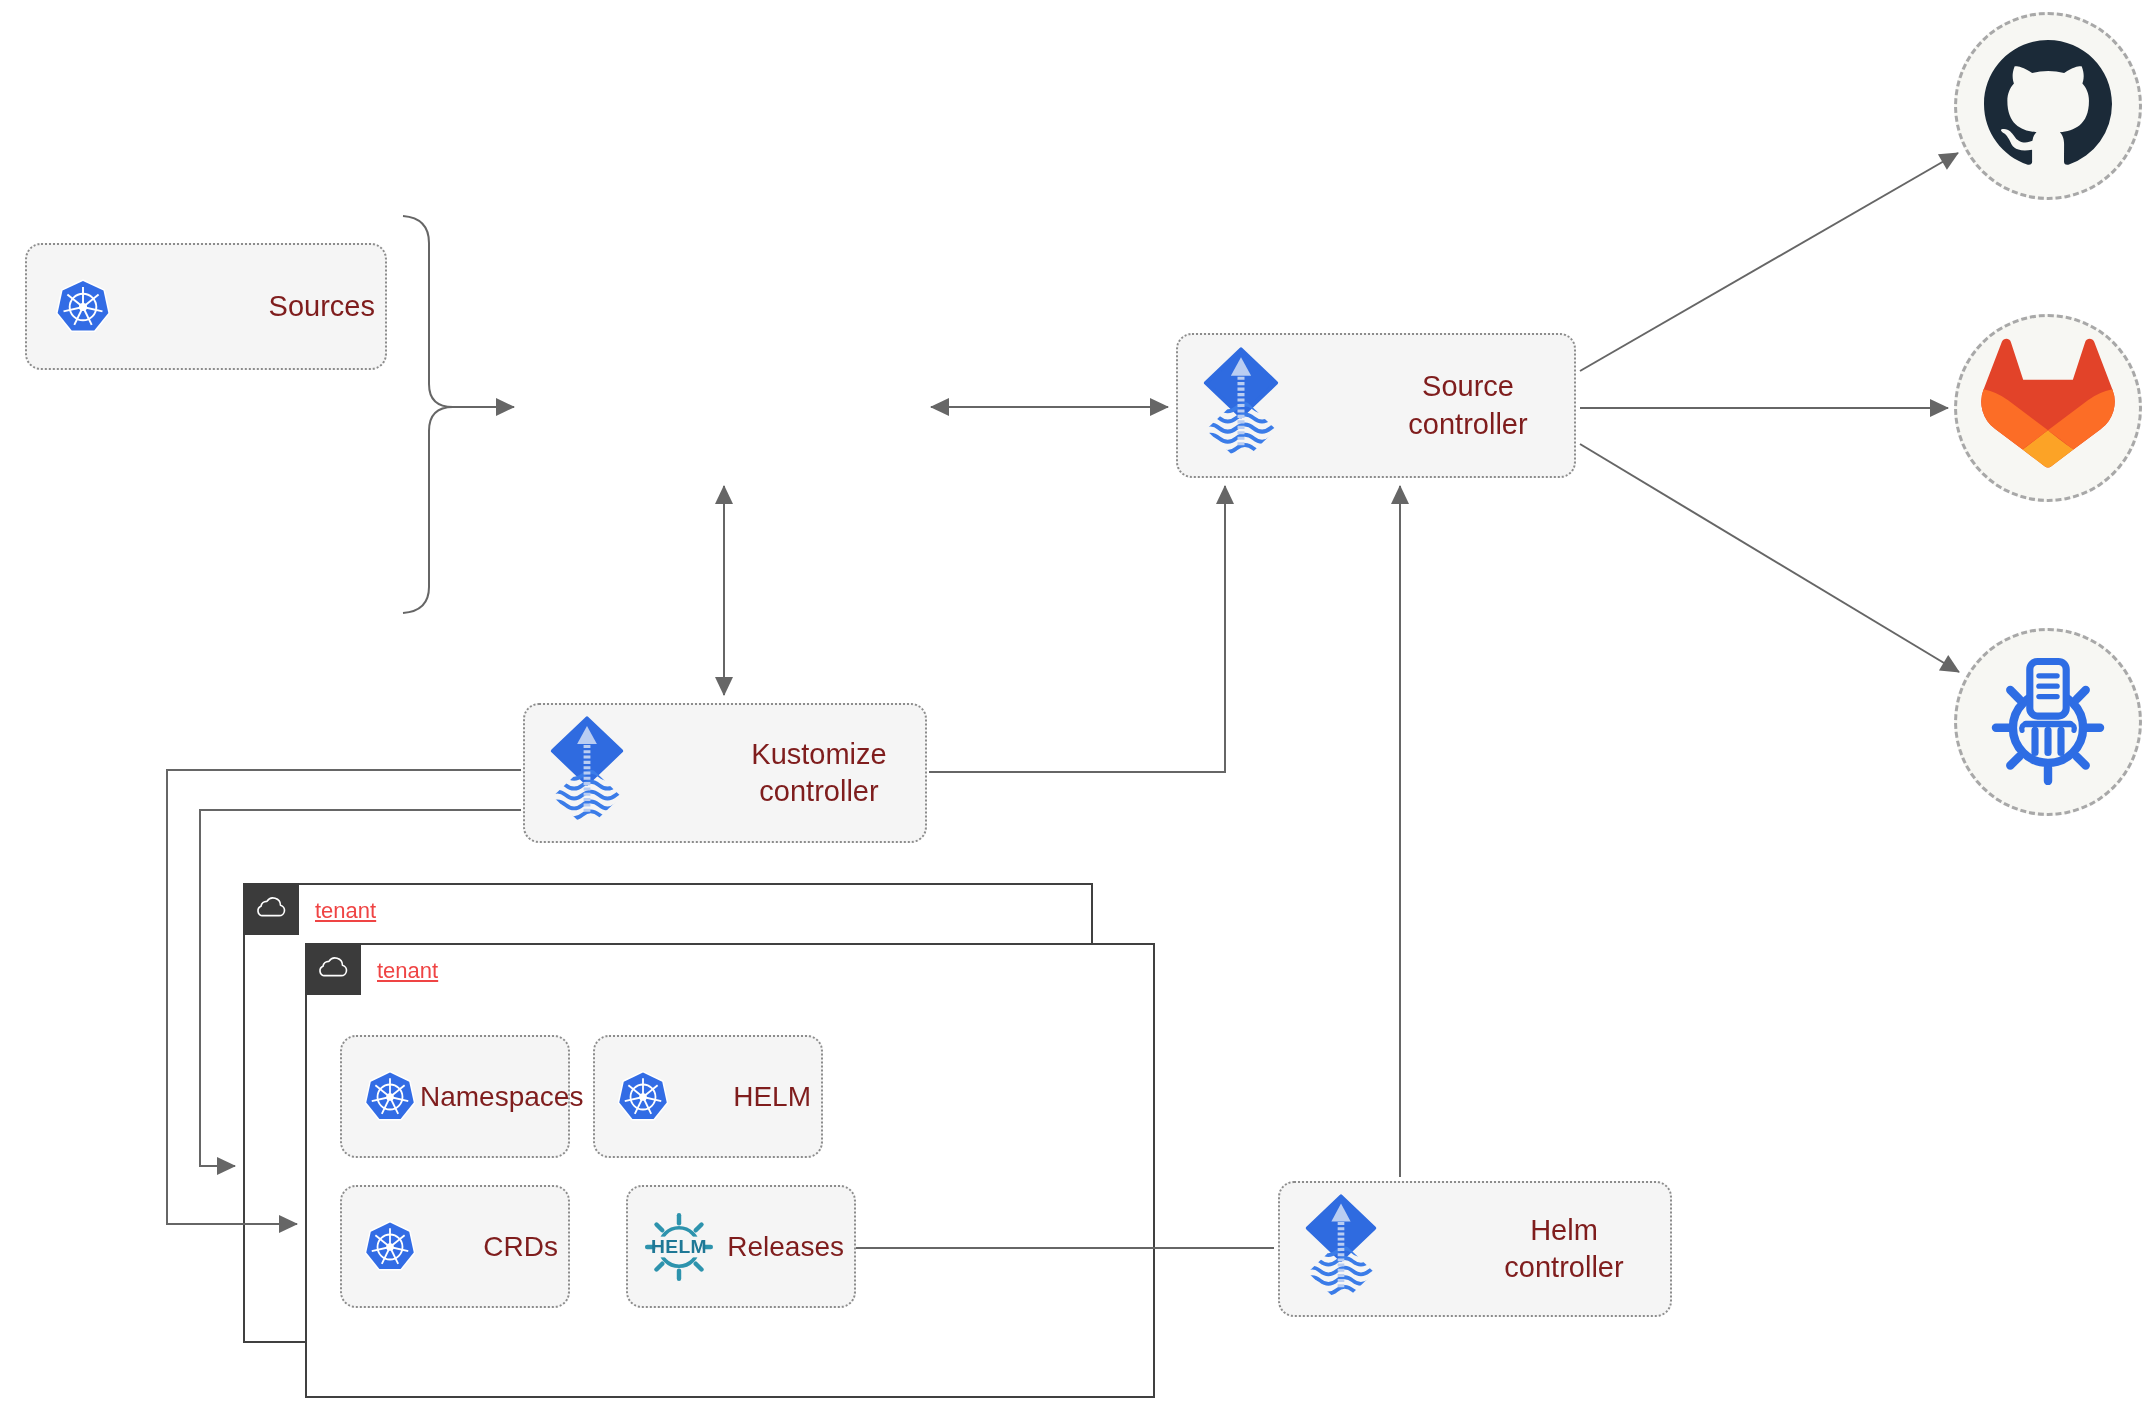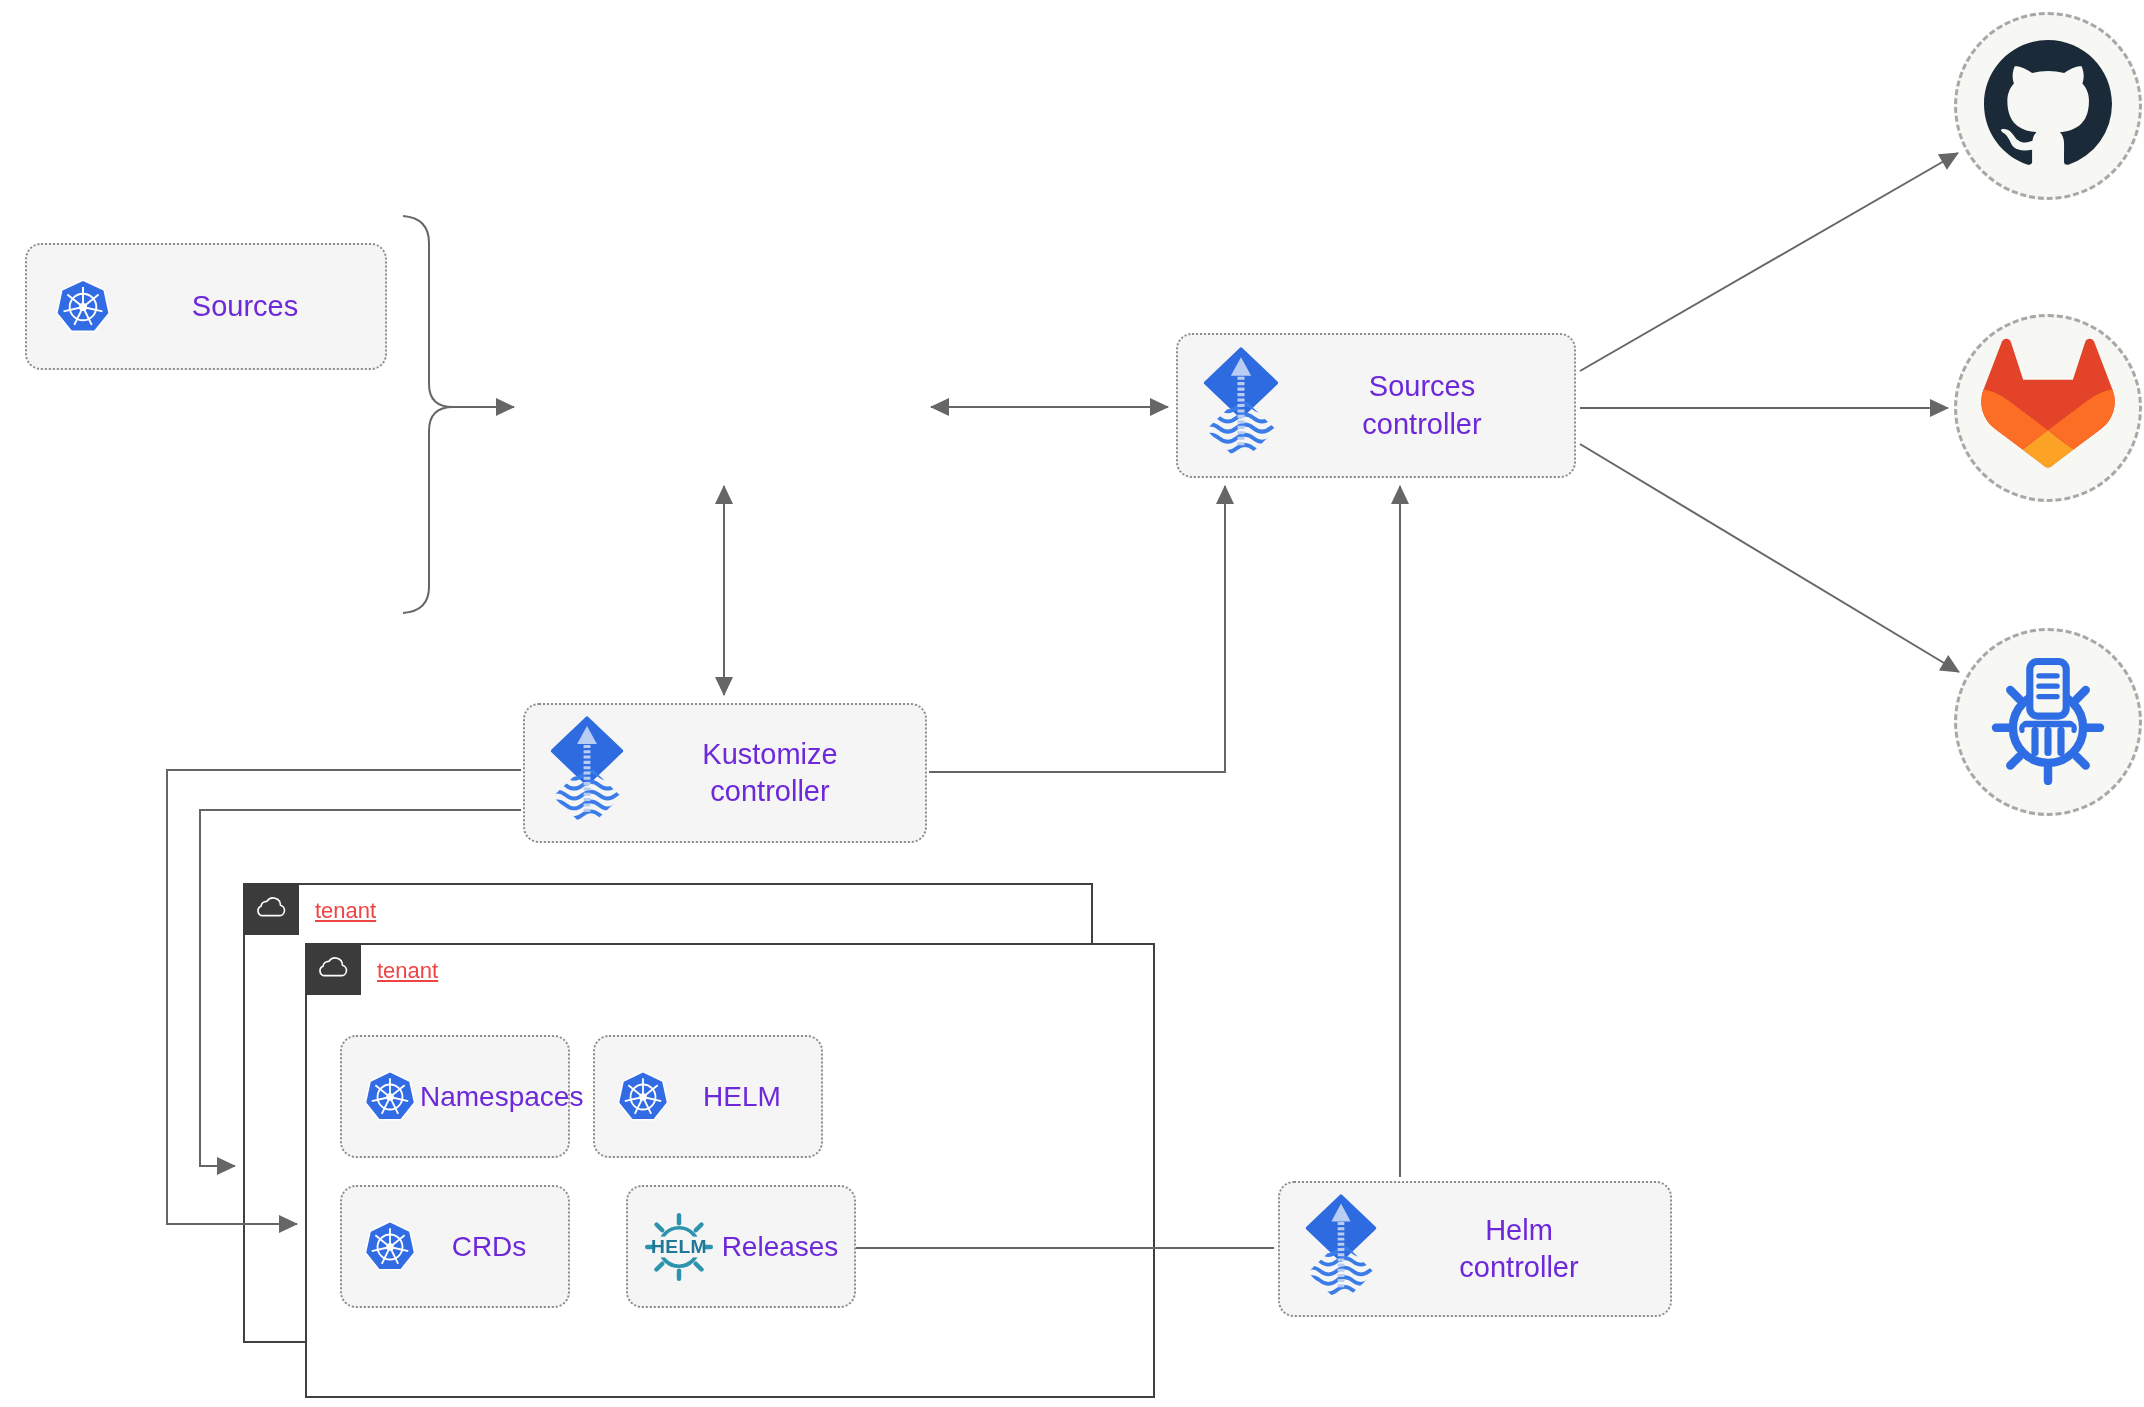--- a/index.html
+++ b/index.html
@@ -1,22 +1,22 @@
 <!DOCTYPE html>
 <html><head>
 <meta charset="utf-8">
 <style>
   html,body{margin:0;padding:0;background:#ffffff;font-family:"Liberation Sans",sans-serif;}
   #canvas{position:relative;width:2144px;height:1407px;background:#ffffff;overflow:hidden;}
 
   .node{position:absolute;background:#f5f5f5;border:2px dotted #8c8c8c;border-radius:16px;
         display:flex;align-items:center;box-sizing:border-box;z-index:3;}
   .node .icon{flex:0 0 auto;margin-left:24px;display:flex;align-items:center;}
-  .node .label{flex:1;display:flex;justify-content:center;align-items:center;
-               font-size:29px;color:#6d28d9;line-height:1.28;text-align:center;padding-right:10px;}
+  .node .label{flex:1;display:flex;justify-content:flex-end;align-items:center;
+               font-size:29px;color:#7f1d1d;line-height:1.28;text-align:center;padding-right:10px;}
   .node .label .wrap2{display:inline-block;max-width:192px;}
   .node.small .label{font-size:28px;}
 
   .tenant{position:absolute;background:#ffffff;border:2px solid #404040;box-sizing:border-box;z-index:1;}
   .tenant .tab{position:absolute;top:-2px;left:-2px;width:56px;height:52px;background:#3b3b3b;
                display:flex;align-items:center;justify-content:center;}
   .tenant .tname{position:absolute;left:70px;top:13px;font-size:22px;color:#ef4444;text-decoration:underline;}
 
   .circle{position:absolute;width:188px;height:188px;border-radius:50%;
           border:3px dashed #a8a8a8;background:#f7f7f3;box-sizing:border-box;
@@ -180,21 +180,21 @@
 
 
 
   <div class="node" style="left:1176px;top:333px;width:400px;height:145px">
     <span class="icon">
         <svg width="78" height="117">
           <use href="#sym-flux"></use>
         </svg>
       </span>
     <span class="label">
-        <span class="wrap2">Sources controller</span>
+        <span class="wrap2">Source controller</span>
       </span>
   </div>
 
   <div class="node" style="left:1278px;top:1181px;width:394px;height:136px">
     <span class="icon">
         <svg width="74" height="111">
           <use href="#sym-flux"></use>
         </svg>
       </span>
     <span class="label">

